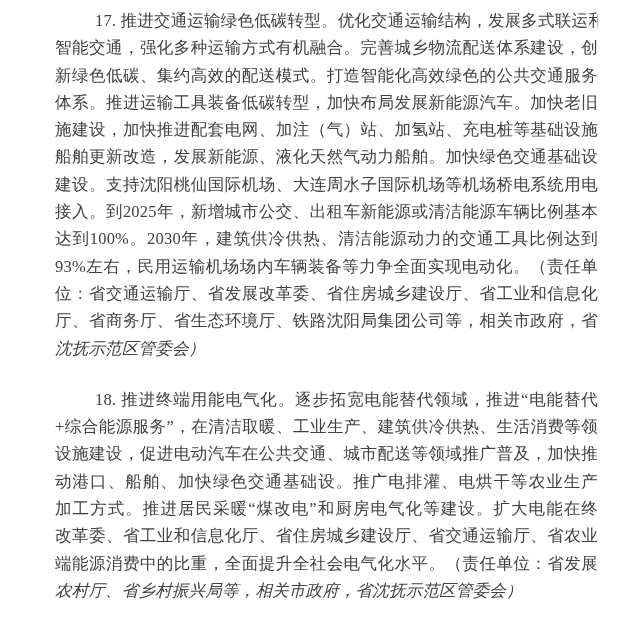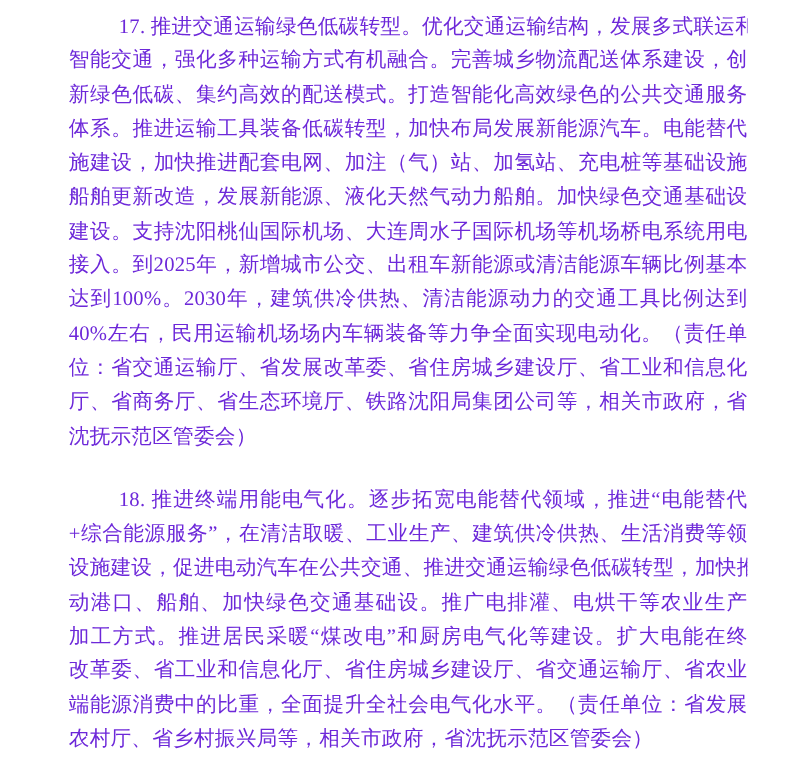--- a/index.html
+++ b/index.html
@@ -37,46 +37,47 @@
     text-align: justify;
     
     text-align-last: justify;
     letter-spacing: 0.2px;
   }
   .line.first-line {
     text-indent: 40px;
   }
   .line.para-end {
     text-align-last: left;
+    font-style: italic;
   }
 </style>
 </head>
 <body>
 
-<div class="page" style="background: rgb(255, 255, 255); color: #6d28d9;">
+<div class="page" style="background: rgb(255, 255, 255); color: #404040;">
   <div class="doc-content" id="doc-content">
       <div class="paragraph">
         <div class="line first-line">17. 推进交通运输绿色低碳转型。优化交通运输结构，发展多式联运和</div>
         <div class="line">智能交通，强化多种运输方式有机融合。完善城乡物流配送体系建设，创</div>
         <div class="line">新绿色低碳、集约高效的配送模式。打造智能化高效绿色的公共交通服务</div>
-        <div class="line">体系。推进运输工具装备低碳转型，加快布局发展新能源汽车。电能替代</div>
+        <div class="line">体系。推进运输工具装备低碳转型，加快布局发展新能源汽车。加快老旧</div>
         <div class="line">施建设，加快推进配套电网、加注（气）站、加氢站、充电桩等基础设施</div>
         <div class="line">船舶更新改造，发展新能源、液化天然气动力船舶。加快绿色交通基础设</div>
         <div class="line">建设。支持沈阳桃仙国际机场、大连周水子国际机场等机场桥电系统用电</div>
         <div class="line">接入。到2025年，新增城市公交、出租车新能源或清洁能源车辆比例基本</div>
         <div class="line">达到100%。2030年，建筑供冷供热、清洁能源动力的交通工具比例达到</div>
-        <div class="line">40%左右，民用运输机场场内车辆装备等力争全面实现电动化。（责任单</div>
+        <div class="line">93%左右，民用运输机场场内车辆装备等力争全面实现电动化。（责任单</div>
         <div class="line">位：省交通运输厅、省发展改革委、省住房城乡建设厅、省工业和信息化</div>
         <div class="line">厅、省商务厅、省生态环境厅、铁路沈阳局集团公司等，相关市政府，省</div>
         <div class="line para-end">沈抚示范区管委会）</div>
       </div>
       <div class="paragraph">
         <div class="line first-line">18. 推进终端用能电气化。逐步拓宽电能替代领域，推进“电能替代</div>
         <div class="line">+综合能源服务”，在清洁取暖、工业生产、建筑供冷供热、生活消费等领</div>
-        <div class="line">设施建设，促进电动汽车在公共交通、推进交通运输绿色低碳转型，加快推</div>
+        <div class="line">设施建设，促进电动汽车在公共交通、城市配送等领域推广普及，加快推</div>
         <div class="line">动港口、船舶、加快绿色交通基础设。推广电排灌、电烘干等农业生产</div>
         <div class="line">加工方式。推进居民采暖“煤改电”和厨房电气化等建设。扩大电能在终</div>
         <div class="line">改革委、省工业和信息化厅、省住房城乡建设厅、省交通运输厅、省农业</div>
         <div class="line">端能源消费中的比重，全面提升全社会电气化水平。（责任单位：省发展</div>
         <div class="line para-end">农村厅、省乡村振兴局等，相关市政府，省沈抚示范区管委会）</div>
       </div>
     </div>
 </div>
 
 </body></html>

